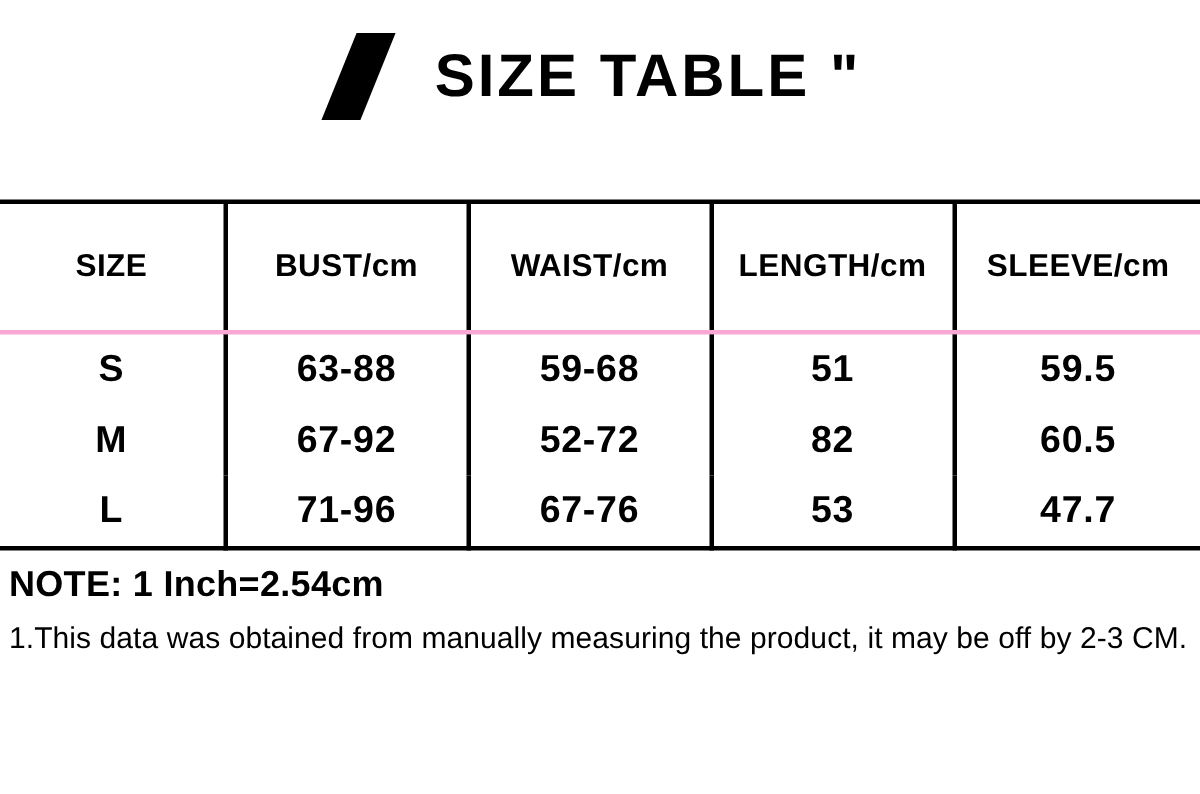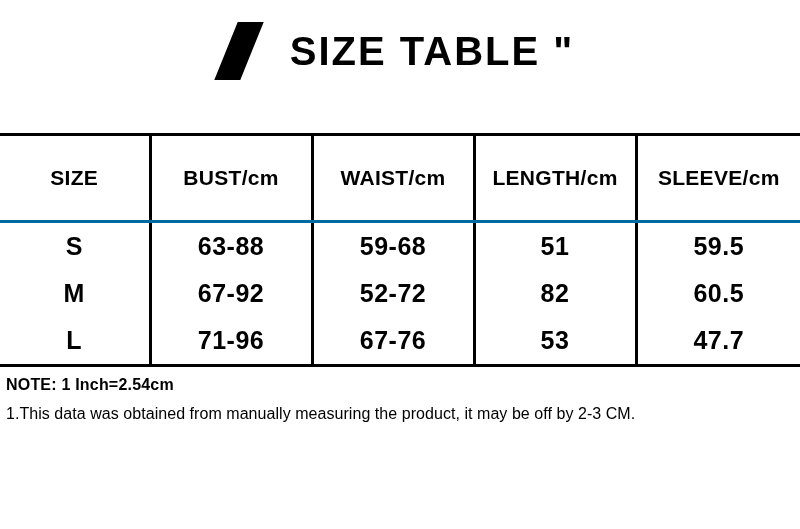--- a/index.html
+++ b/index.html
@@ -85,48 +85,48 @@
   .size-table td:first-child {
     border-left: none;
   }
   .size-table th:last-child,
   .size-table td:last-child {
     border-right: none;
   }
   .size-table thead th {
     height: 84px;
     font-size: 21px;
-    border-bottom: 3px solid #0369a1;
+    border-bottom: 3px solid #f9a8d4;
     letter-spacing: 0.3px;
   }
   .size-table tbody td {
     height: 47px;
     font-size: 25px;
     letter-spacing: 0.5px;
   }
   .size-table tbody tr:last-child td {
     border-bottom: 3px solid #000000;
   }
   .cell-size {
     font-size: 25px;
   }
 
   
   .notes {
     padding: 9px 6px 0 6px;
   }
   .note-title {
-    font-size: 16px;
+    font-size: 24px;
     font-weight: bold;
     line-height: 1.18;
     margin: 0 0 6px 0;
     letter-spacing: 0.2px;
   }
   .note-line {
-    font-size: 16px;
+    font-size: 20px;
     line-height: 1.62;
     letter-spacing: 0.05px;
     white-space: nowrap;
   }
 </style>
 </head>
 <body>
 
 <div class="page">
 

